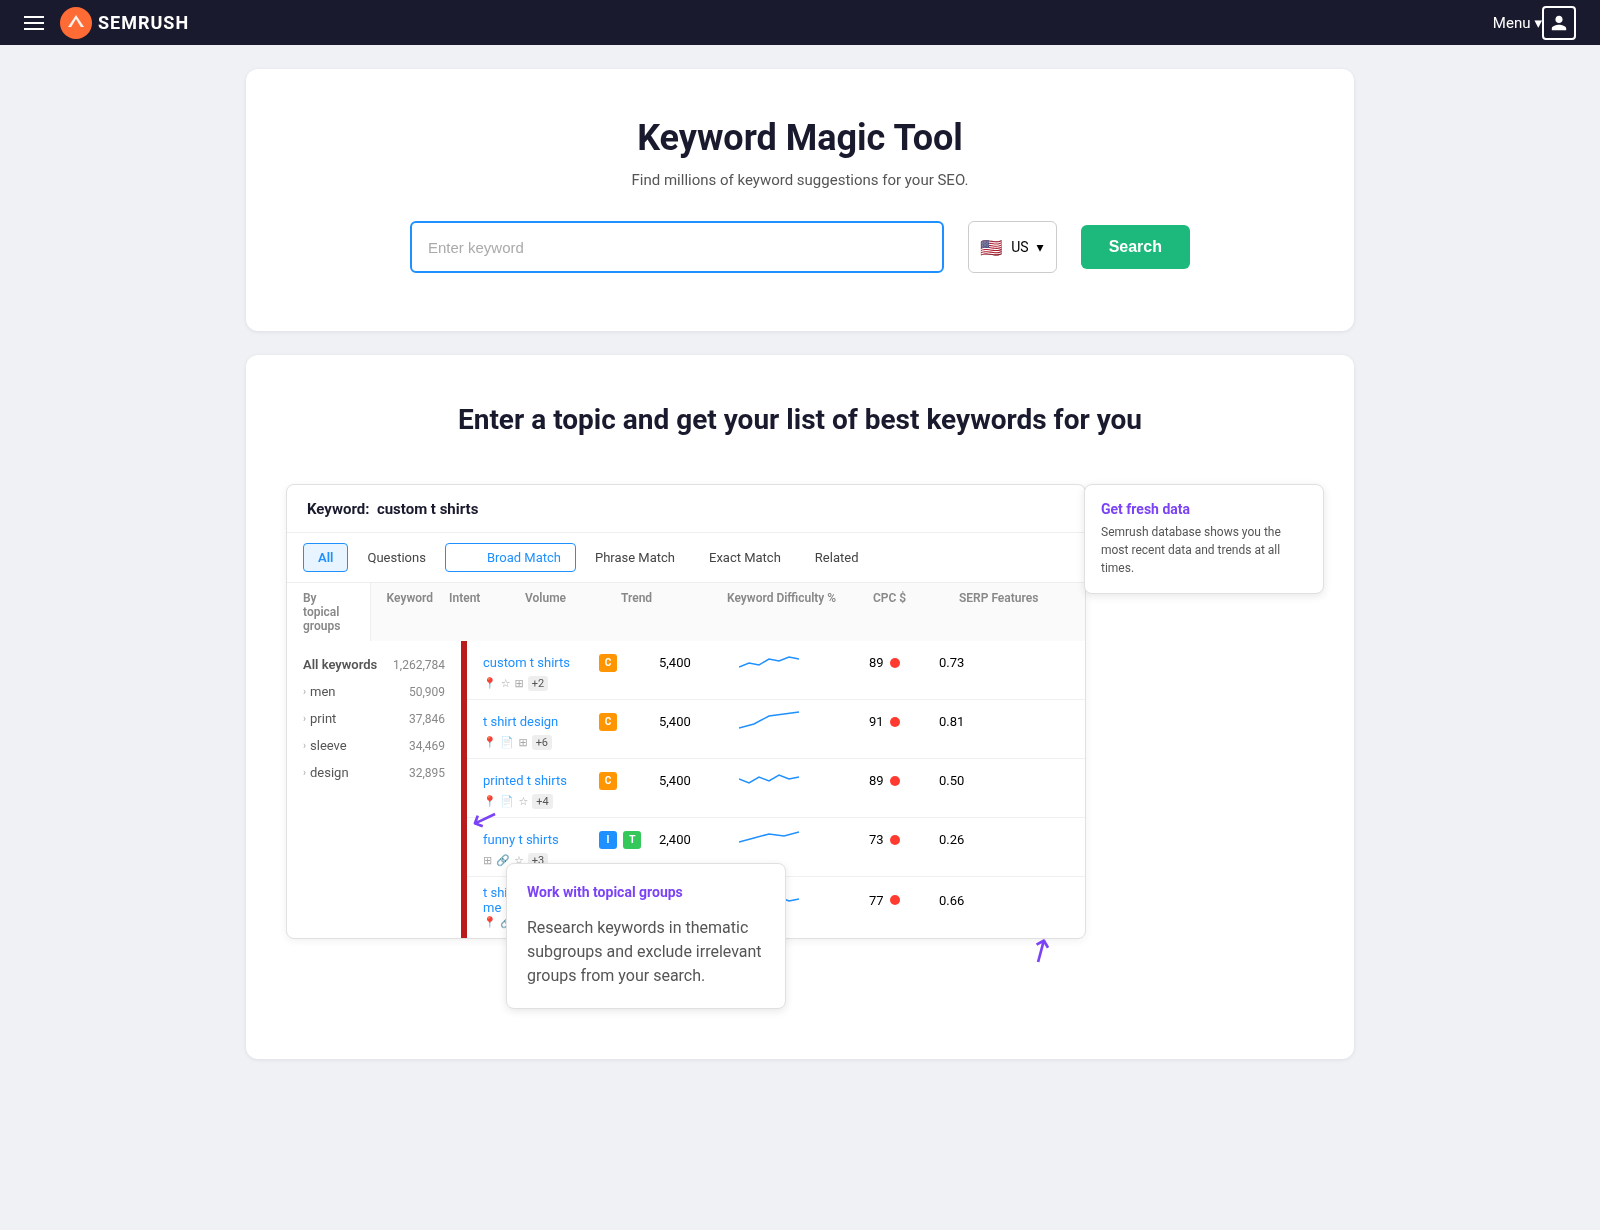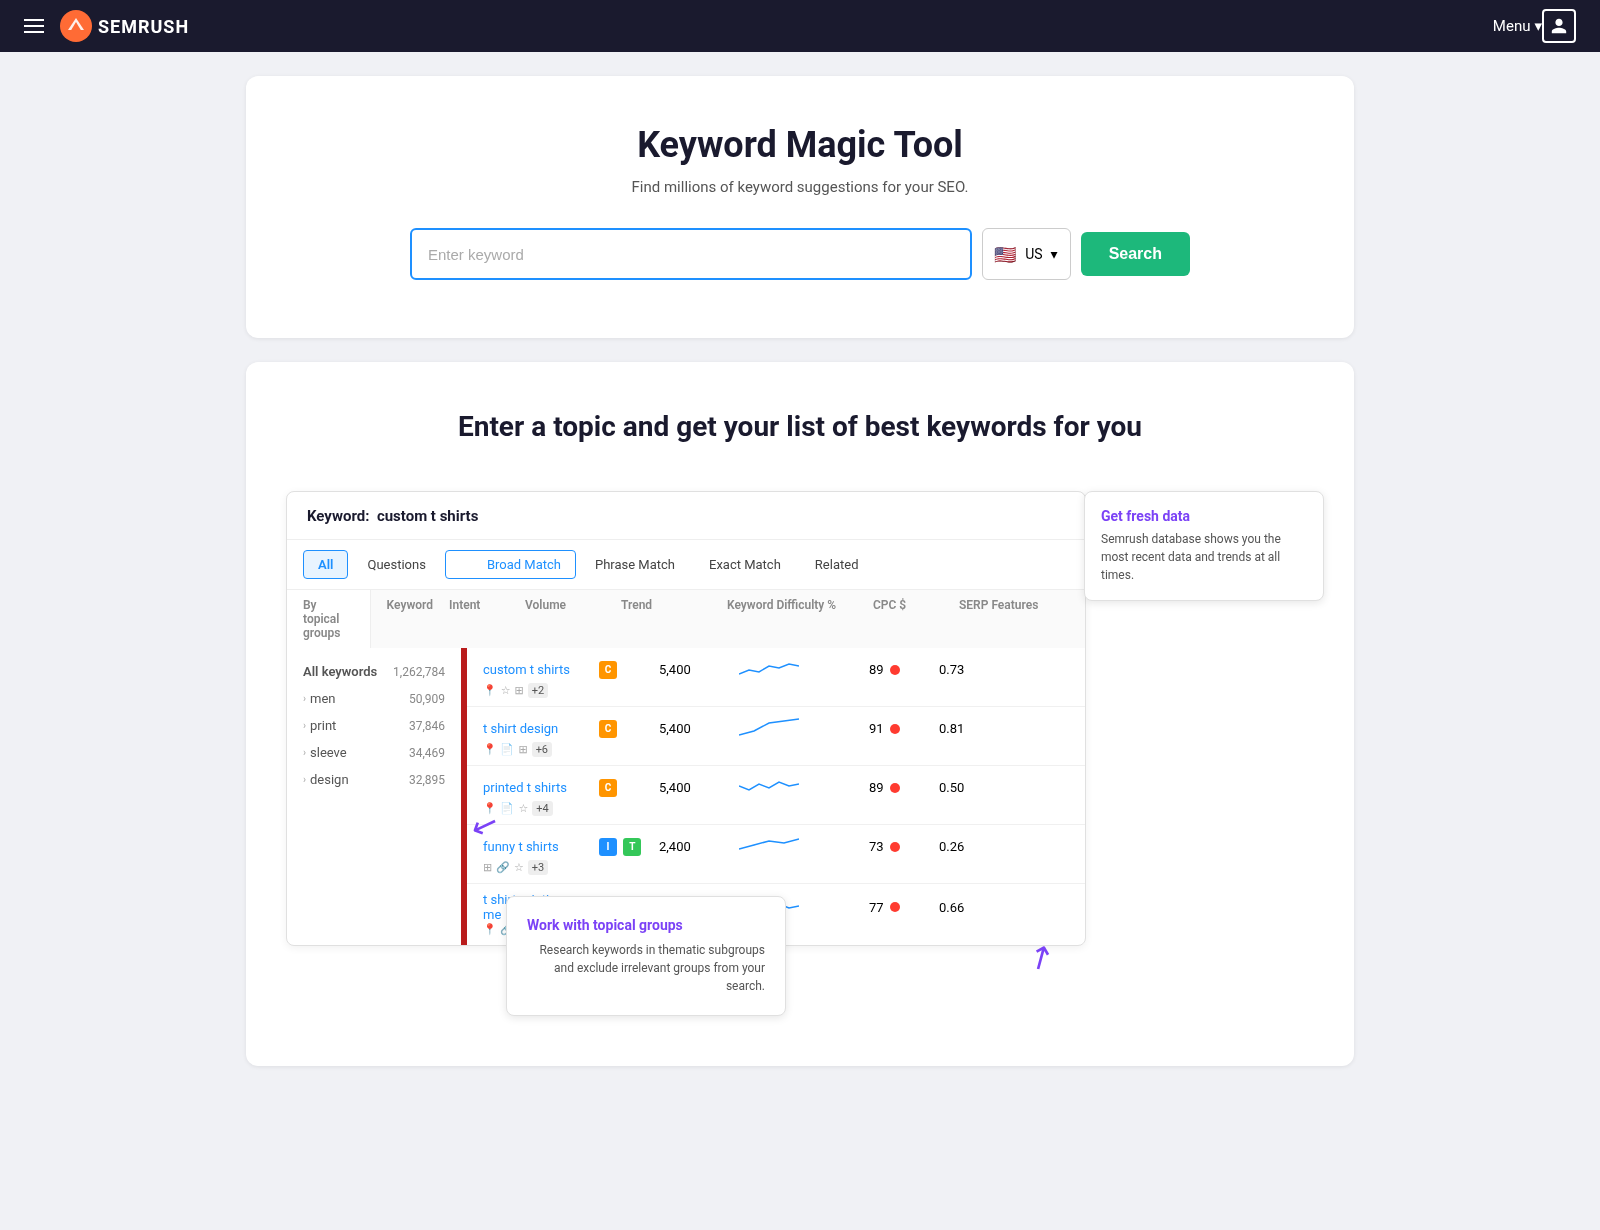--- a/index.html
+++ b/index.html
@@ -5,21 +5,21 @@
     * { box-sizing: border-box; margin: 0; padding: 0; }
     body { font-family: -apple-system, BlinkMacSystemFont, 'Segoe UI', Roboto, sans-serif; background: #f0f1f5; min-height: 100vh; }
 
     
     .navbar {
       background: #1a1a2e;
       display: flex;
       align-items: center;
       justify-content: space-between;
       padding: 0 24px;
-      height: 52px;
+      height: 45px;
     }
     .navbar-left { display: flex; align-items: center; gap: 16px; }
     .hamburger { display: flex; flex-direction: column; gap: 4px; cursor: pointer; }
     .hamburger span { width: 20px; height: 2px; background: #fff; display: block; }
     .logo { display: flex; align-items: center; gap: 6px; }
     .logo-icon { width: 32px; height: 32px; }
     .logo-text { color: #fff; font-weight: 700; font-size: 18px; letter-spacing: 1px; }
     .navbar-right { display: flex; align-items: center; }
     .menu-btn { color: #fff; font-size: 15px; cursor: pointer; display: flex; align-items: center; gap: 4px; }
     .user-avatar { width: 34px; height: 34px; border: 2px solid #fff; border-radius: 4px; display: flex; align-items: center; justify-content: center; cursor: pointer; }
@@ -32,21 +32,21 @@
     .search-card {
       background: #fff;
       border-radius: 12px;
       padding: 48px 40px 40px;
       text-align: center;
       margin-bottom: 24px;
       box-shadow: 0 1px 4px rgba(0,0,0,0.08);
     }
     .search-card h1 { font-size: 36px; font-weight: 700; color: #1a1a2e; margin-bottom: 12px; }
     .search-card p { font-size: 15px; color: #555; margin-bottom: 32px; }
-    .search-row { display: flex; gap: 10px; align-items: center; max-width: 780px; margin: 0 auto 18px; }
+    .search-row { display: flex; gap: 24px; align-items: center; max-width: 780px; margin: 0 auto 18px; }
     .keyword-input {
       flex: 1;
       height: 52px;
       border: 2px solid #1e90ff;
       border-radius: 6px;
       padding: 0 16px;
       font-size: 15px;
       color: #333;
       outline: none;
     }
@@ -407,22 +407,22 @@
         <div class="callout-fresh">
           <h4>Get fresh data</h4>
           <p>Semrush database shows you the most recent data and trends at all times.</p>
         </div>
 
       </div>
 
       <div style="position:absolute;bottom:30px;right:260px;transform:rotate(-30deg);font-size:32px;color:#7b42f6;">↗</div>
 
       <div style="position:absolute;bottom:-10px;left:220px;width:280px;background:#fff;border:1px solid #e0e0e0;border-radius:8px;padding:20px;box-shadow:0 2px 8px rgba(0,0,0,0.1);">
-        <h4 style="color:#7b42f6;font-size:14px;margin-bottom:8px;">Work with topical groups</h4>
-        <p style="font-size:12px;color:#555;line-height:1.5;text-align:right;">Research keywords in thematic subgroups and exclude irrelevant groups from your search.</p>
+        <h4 style="color:#7b42f6;font-size:14px;margin-bottom:16px;">Work with topical groups</h4>
+        <p style="font-size:16px;color:#555;line-height:1.5;">Research keywords in thematic subgroups and exclude irrelevant groups from your search.</p>
       </div>
 
       <div style="position:absolute;bottom:160px;left:185px;font-size:32px;color:#7b42f6;transform:rotate(200deg);">↗</div>
 
     </div>
   </div>
 
 </div>
 
 </body></html>

